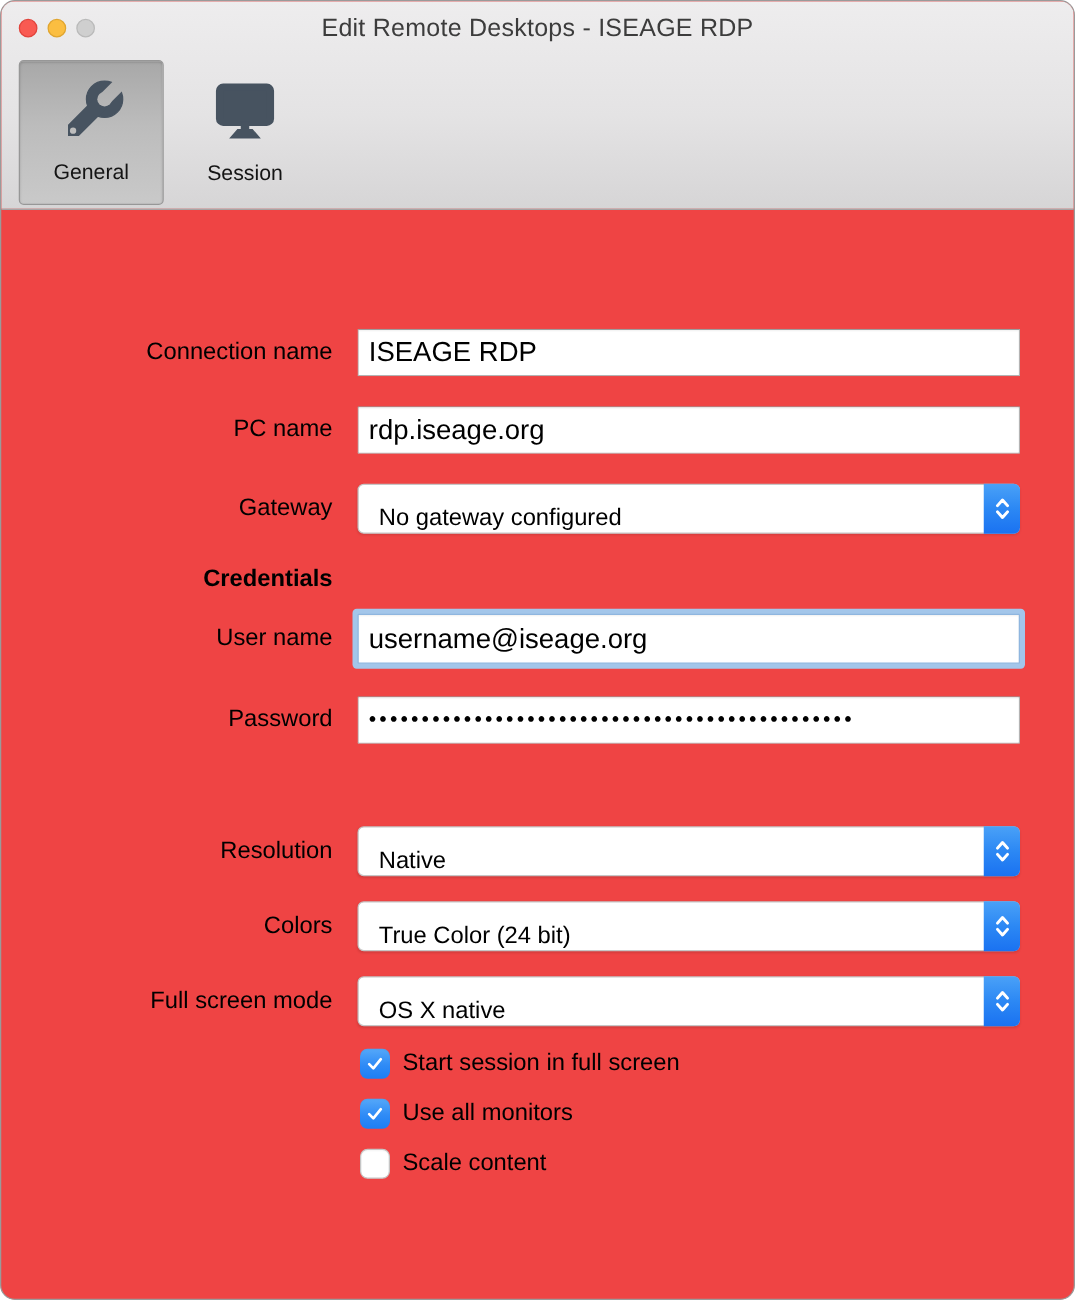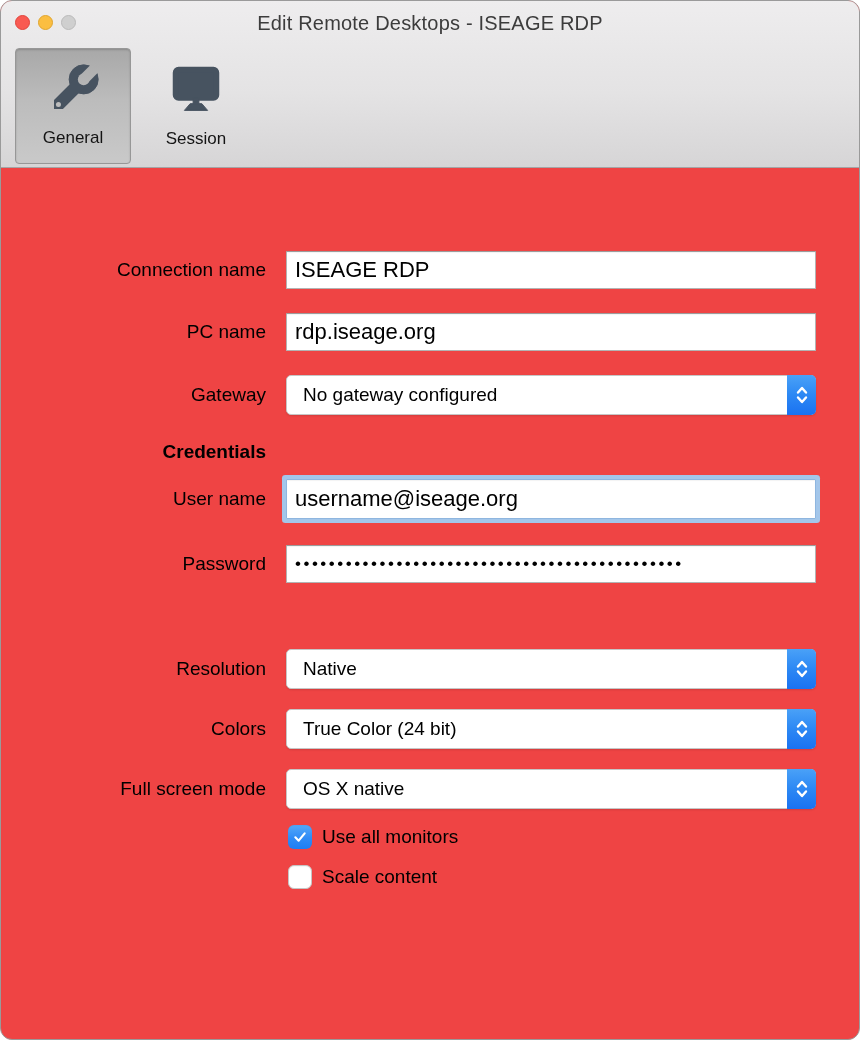--- a/index.html
+++ b/index.html
@@ -39,21 +39,21 @@
   .tb-item.selected{
     background:linear-gradient(180deg,#a8a8a8 0%,#bcbcbc 45%,#c9c9c9 100%);
     border:1px solid #979797;
     box-shadow:inset 0 1px 2px rgba(0,0,0,0.18);
   }
   .tb-label{font-size:17px;color:#141414;}
   .tb-icon{width:62px;height:62px;}
   .ic{fill:#475360;stroke:#475360;}
 
   
-  .content{padding-top:4px;}
+  .content{padding-top:16px;}
   .row{display:flex;align-items:center;}
   .flabel{
     width:265px;margin-right:20px;text-align:right;
     font-size:19px;color:#000;flex:none;
   }
   .flabel.bold{font-weight:bold;}
   .fwrap{width:530px;flex:none;position:relative;}
 
   input.tfield{
     width:530px;height:38px;
@@ -66,21 +66,21 @@
   .focusring input.tfield{
     box-shadow:0 0 0 4px #a3c6ea, inset 0 1px 1px rgba(0,0,0,0.05);
     border-color:#8fb6df;height:40px;
   }
   input.pw{font-size:17px;letter-spacing:2.5px;}
 
   .popup{
     width:530px;height:40px;background:#fff;
     border:1px solid #c6c6c6;border-radius:5px;
     box-shadow:0 1px 2px rgba(0,0,0,0.12);
-    display:flex;align-items:center;position:relative;cursor:default;
+    display:flex;align-items:flex-end;position:relative;cursor:default;
   }
   .popup-text{font-size:19px;color:#000;padding-left:16px;}
   .popup-cap{
     position:absolute;right:-1px;top:-1px;bottom:-1px;width:29px;
     background:linear-gradient(180deg,#4aa1f7 0%,#2c88f4 50%,#1a72f1 100%);
     border-radius:0 5px 5px 0;
     display:flex;align-items:center;justify-content:center;
   }
 
   .check-row{display:flex;align-items:center;margin-left:287px;gap:10px;}
@@ -225,20 +225,28 @@
           <span class="popup-text">OS X native</span>
           <span class="popup-cap">
             <svg width="16" height="20" viewBox="0 0 16 20">
                 <path d="M4 7.5 L8 3 L12 7.5 M4 12.5 L8 17 L12 12.5" fill="none" stroke="#fff" stroke-width="2.4" stroke-linecap="round" stroke-linejoin="round"></path>
               </svg>
           </span>
         </div>
       </span>
     </div>
 
+    <div class="check-row mt-cb1">
+      <span class="checkbox checked">
+        <svg class="tick" width="16" height="16" viewBox="0 0 24 24">
+            <path d="M5 12.5 L10 17.5 L19 6.5" fill="none" stroke="#fff" stroke-width="3.2" stroke-linecap="round" stroke-linejoin="round"></path>
+          </svg>
+      </span>
+      <span class="check-label">Start session in full screen</span>
+    </div>
 
     <div class="check-row mt-cb">
       <span class="checkbox checked">
         <svg class="tick" width="16" height="16" viewBox="0 0 24 24">
             <path d="M5 12.5 L10 17.5 L19 6.5" fill="none" stroke="#fff" stroke-width="3.2" stroke-linecap="round" stroke-linejoin="round"></path>
           </svg>
       </span>
       <span class="check-label">Use all monitors</span>
     </div>
 

